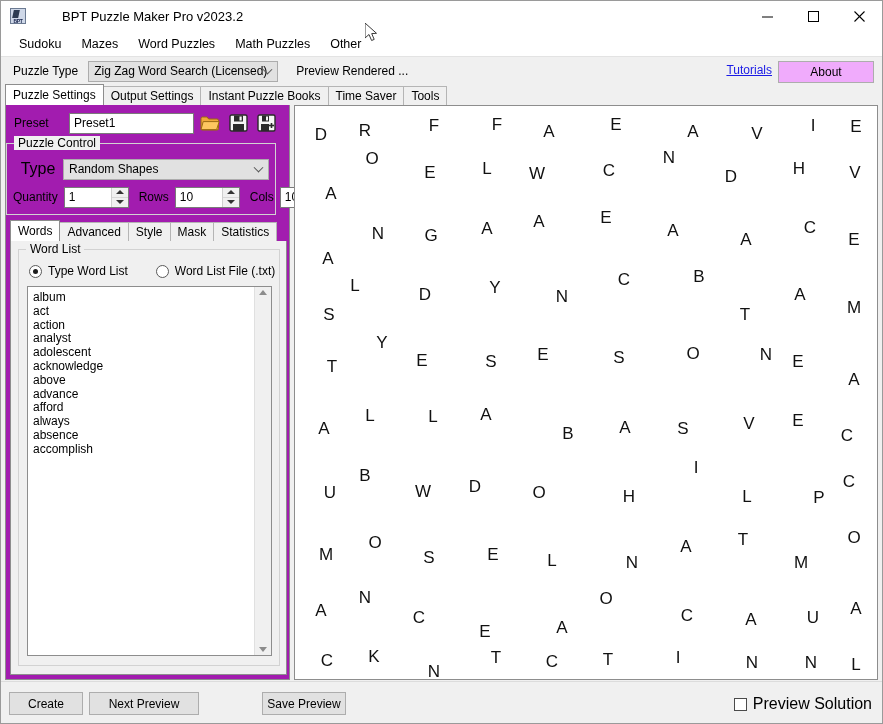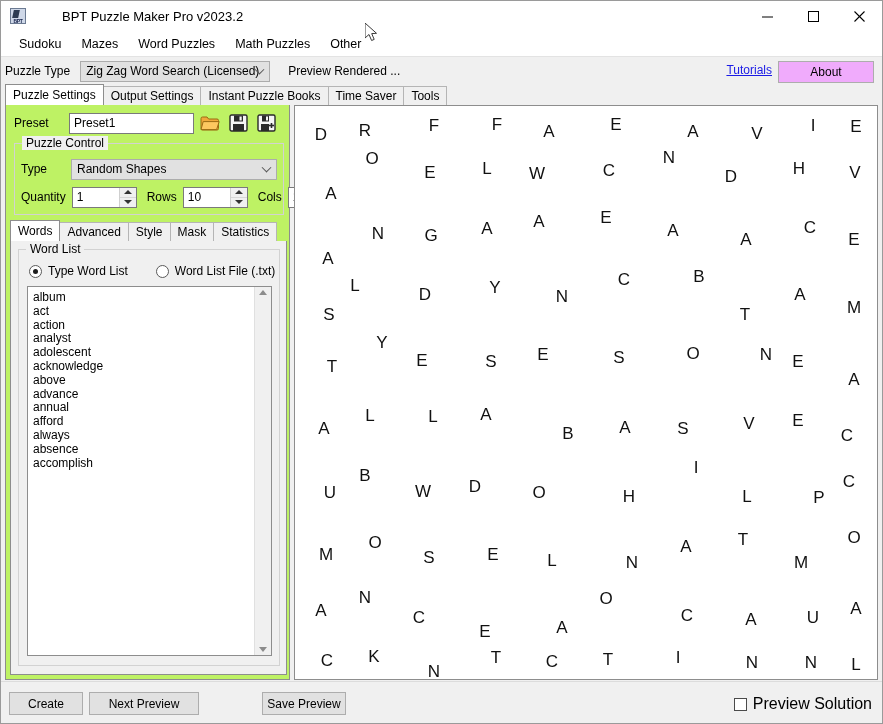--- a/index.html
+++ b/index.html
@@ -64,21 +64,21 @@
   .menu-item {
     padding: 3px 10px; font-size: 12.5px; color: #000; cursor: default;
   }
 
   
   .ptype-row {
     position: absolute; left: 0; top: 56px; width: 881px; height: 28px;
     background: #f0f0f0;
     display: flex; align-items: center;
   }
-  .ptype-label { margin-left: 4px; font-size: 12px; }
+  .ptype-label { margin-left: 12px; font-size: 12px; }
   .ptype-select {
     margin-left: 10px; width: 190px; height: 21px;
     background: #e1e1e1; border: 1px solid #acacac;
     display: flex; align-items: center; position: relative;
     font-size: 12px; padding-left: 5px;
   }
   .caret {
     position: absolute; right: 6px; top: 50%;
     width: 7px; height: 7px;
     border-right: 1.4px solid #555; border-bottom: 1.4px solid #555;
@@ -109,21 +109,21 @@
     margin-right: -1px;
   }
   .tab.active {
     background: #ffffff; height: 21px; font-weight: normal;
     border-color: #8d8d8d; position: relative; z-index: 3;
   }
 
   
   .left-panel {
     position: absolute; left: 4px; top: 104px; width: 285px; height: 575px;
-    background: #bef264; border: 1px solid #8d8d8d; border-top: none;
+    background: #a21caf; border: 1px solid #8d8d8d; border-top: none;
   }
   .preset-row {
     position: absolute; left: 8px; top: 6px; width: 270px; height: 24px;
     display: flex; align-items: center;
   }
   .preset-label { font-size: 12px; width: 55px; }
   .preset-input {
     width: 125px; height: 21px; background: #fff; border: 1px solid #7a7a7a;
     font-size: 12px; padding: 0 4px; display: flex; align-items: center;
   }
@@ -134,27 +134,27 @@
   }
 
   
   .groupbox {
     position: absolute; border: 1px solid #d2d2d2;
   }
   .groupbox > .gb-title {
     position: absolute; top: -8px; left: 7px;
     background: #f0f0f0; padding: 0 4px; font-size: 12px;
   }
-  #puzzle-control { left: 8px; top: 38px; width: 270px; height: 72px; }
+  #puzzle-control { left: 0; top: 38px; width: 270px; height: 72px; }
 
   .row-type {
     position: absolute; left: 6px; top: 14px; width: 256px; height: 22px;
     display: flex; align-items: center;
   }
-  .row-type .lbl { width: 50px; font-size: 12px; }
+  .row-type .lbl { width: 50px; font-size: 16px; text-align: center; }
   .combo {
     flex: 1; height: 21px; background: #e1e1e1; border: 1px solid #acacac;
     position: relative; font-size: 12px; padding-left: 5px;
     display: flex; align-items: center;
   }
   .row-nums {
     position: absolute; left: 6px; top: 42px; width: 260px; height: 22px;
     display: flex; align-items: center; font-size: 12px;
   }
   .spin {
@@ -439,21 +439,20 @@
         <div class="wordbox">
           <ul id="word-list">
               <li>album</li>
               <li>act</li>
               <li>action</li>
               <li>analyst</li>
               <li>adolescent</li>
               <li>acknowledge</li>
               <li>above</li>
               <li>advance</li>
-              <li>annual</li>
               <li>afford</li>
               <li>always</li>
               <li>absence</li>
               <li>accomplish</li>
             </ul>
           <div class="vscroll">
             <span class="sc-arrow sc-up"></span>
             <span class="sc-arrow sc-down"></span>
           </div>
         </div>

